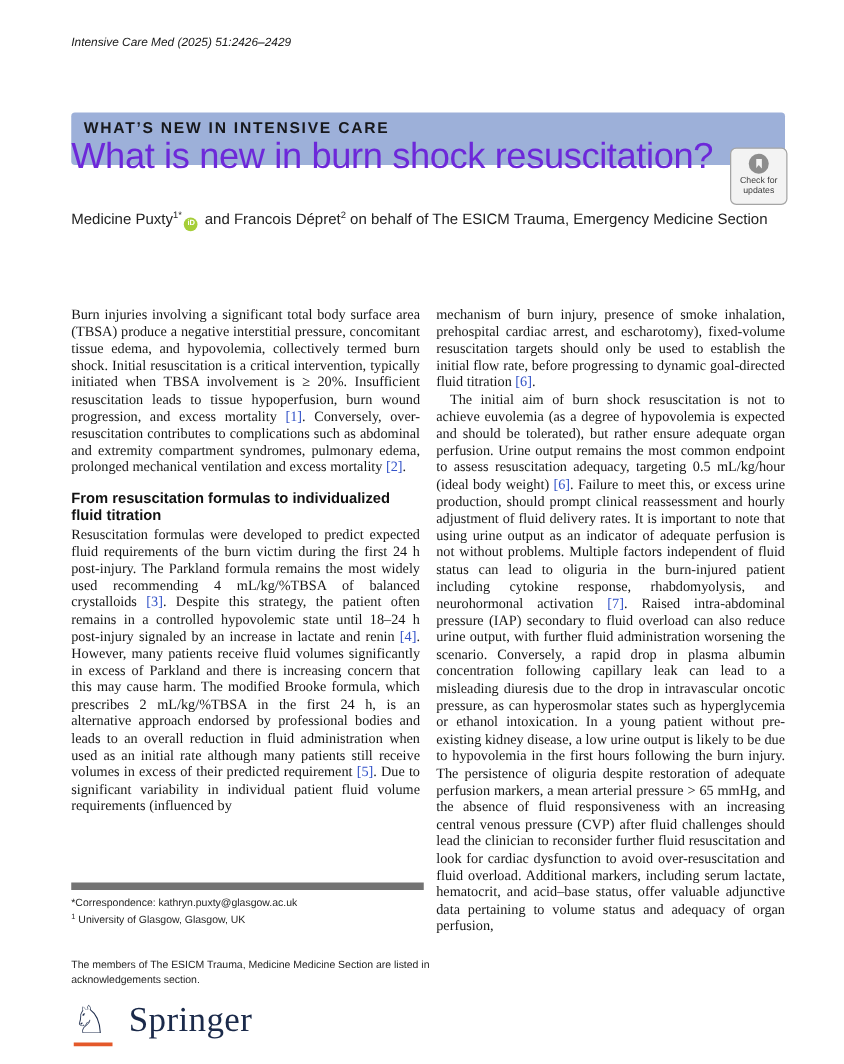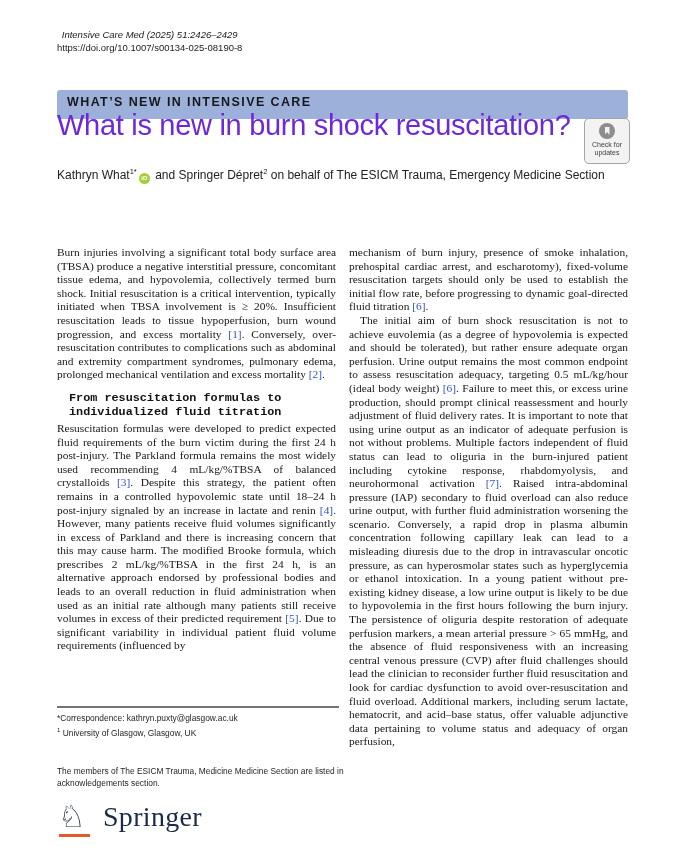--- a/index.html
+++ b/index.html
@@ -6,21 +6,21 @@
   html,body { background:#ffffff; }
   .page {
     position:relative; width:675px; height:851px; background:#ffffff;
     font-family:"Liberation Serif", serif; color:#161616; overflow:hidden;
   }
   
   .head { position:absolute; left:57px; top:29px; font-family:"Liberation Sans", sans-serif; font-size:9.5px; line-height:12.5px; color:#1a1a1a;text-align:center; }
   .head .jref { font-style:italic; }
   
   .banner {
-    position:absolute; left:57px; top:90px; width:571px; height:29px;
+    position:absolute; left:57px; top:90px; width:571px; height:42px;
     background:#9db0d9; border-radius:3px;
     font-family:"Liberation Sans", sans-serif; font-weight:bold; font-size:12.5px;
     letter-spacing:1.4px; color:#17181c; line-height:25px; padding-left:10px;
   }
   
   .title {
     position:absolute; left:57px; top:109px; width:520px;
     font-family:"Liberation Sans", sans-serif; font-weight:400; font-size:29px;
     letter-spacing:-0.3px; color:#6d28d9;
   }
@@ -44,28 +44,28 @@
     color:#fff; font-size:6px; font-weight:bold; text-align:center; line-height:11px;
     vertical-align:-1px; margin:0 2px; cursor:pointer; font-family:"Liberation Sans", sans-serif;
   }
   .copyright { position:absolute; left:57px; top:196px; font-family:"Liberation Sans", sans-serif; font-size:8.5px; color:#6e6e6e; }
   
   .columns { position:absolute; left:57px; top:246px; width:571px; display:flex; gap:13px; }
   .col { width:279px; font-size:11.4px; line-height:13.6px; text-align:justify; color:#161616; }
   .col p { margin:0; }
   .col .indent { text-indent:11px; }
   .sec-heading {
-    font-family:Liberation Mono, monospace; font-weight:bold; font-size:11.8px; line-height:14.5px;
-    margin:9px 0 2px 12px; text-align:left; color:#111;
+    font-family:Liberation Sans, sans-serif; font-weight:bold; font-size:11.8px; line-height:14.5px;
+    margin:9px 0 2px 0; text-align:left; color:#111;
   }
   .ref { color:#3353c8; cursor:pointer; }
   
   .footnotes {
     position:absolute; left:57px; top:706px; width:282px;
-    border-top:2px solid #737373; padding-top:5px;
+    border-top:6px solid #737373; padding-top:5px;
     font-family:"Liberation Sans", sans-serif; font-size:8.4px; line-height:11.5px; color:#1f1f1f;
   }
   .footnotes sup { font-size:6px; vertical-align:super; }
   .members-note {
     position:absolute; left:57px; top:766px; width:320px;
     font-family:"Liberation Sans", sans-serif; font-size:8.4px; line-height:11.5px; color:#1f1f1f;
   }
   
   .logo { position:absolute; left:57px; top:797px; display:flex; align-items:center; }
   .horse-crest { position:relative; width:38px; height:44px; }
@@ -73,37 +73,36 @@
   .crest-bar { position:absolute; left:2px; bottom:4px; width:31px; height:3.5px; background:#e4592a; }
   .wordmark { font-family:"Liberation Serif", serif; font-size:28px; color:#1b2a4a; margin-left:8px; letter-spacing:0.3px; margin-top:-4px; }
 </style>
 </head>
 <body>
 
 <div class="page">
 
   <div class="head">
     <div class="jref">Intensive Care Med (2025) 51:2426–2429</div>
-    <div class="doi">https://doi.org/10.1007/s00134-025-08190-8</div>
   </div>
 
   <div class="banner">
     <span>WHAT’S NEW IN INTENSIVE CARE</span>
   </div>
 
   <div class="title">What is new in burn shock resuscitation?</div>
 
   <div class="badge">
     <div class="cm-circle"></div>
     <div>Check for</div>
     <div>updates</div>
   </div>
 
   <div class="authors">
-    <span>Kathryn What</span><sup>1*</sup><span class="orcid">iD</span><span> and Springer Dépret</span><sup>2</sup><span> on behalf of The ESICM Trauma, Emergency Medicine Section</span>
+    <span>Medicine Puxty</span><sup>1*</sup><span class="orcid">iD</span><span> and Francois Dépret</span><sup>2</sup><span> on behalf of The ESICM Trauma, Emergency Medicine Section</span>
   </div>
 
 
   <div class="columns">
     <div class="col">
       <p>Burn injuries involving a significant total body surface area (TBSA) produce a negative interstitial pressure, concomitant tissue edema, and hypovolemia, collectively termed burn shock. Initial resuscitation is a critical intervention, typically initiated when TBSA involvement is ≥ 20%. Insufficient resuscitation leads to tissue hypoperfusion, burn wound progression, and excess mortality <span class="ref">[1]</span>. Conversely, over-resuscitation contributes to complications such as abdominal and extremity compartment syndromes, pulmonary edema, prolonged mechanical ventilation and excess mortality <span class="ref">[2]</span>.</p>
       <div class="sec-heading">From resuscitation formulas to individualized fluid titration</div>
       <p>Resuscitation formulas were developed to predict expected fluid requirements of the burn victim during the first 24 h post-injury. The Parkland formula remains the most widely used recommending 4 mL/kg/%TBSA of balanced crystalloids <span class="ref">[3]</span>. Despite this strategy, the patient often remains in a controlled hypovolemic state until 18–24 h post-injury signaled by an increase in lactate and renin <span class="ref">[4]</span>. However, many patients receive fluid volumes significantly in excess of Parkland and there is increasing concern that this may cause harm. The modified Brooke formula, which prescribes 2 mL/kg/%TBSA in the first 24 h, is an alternative approach endorsed by professional bodies and leads to an overall reduction in fluid administration when used as an initial rate although many patients still receive volumes in excess of their predicted requirement <span class="ref">[5]</span>. Due to significant variability in individual patient fluid volume requirements (influenced by</p>
     </div>
     <div class="col">

